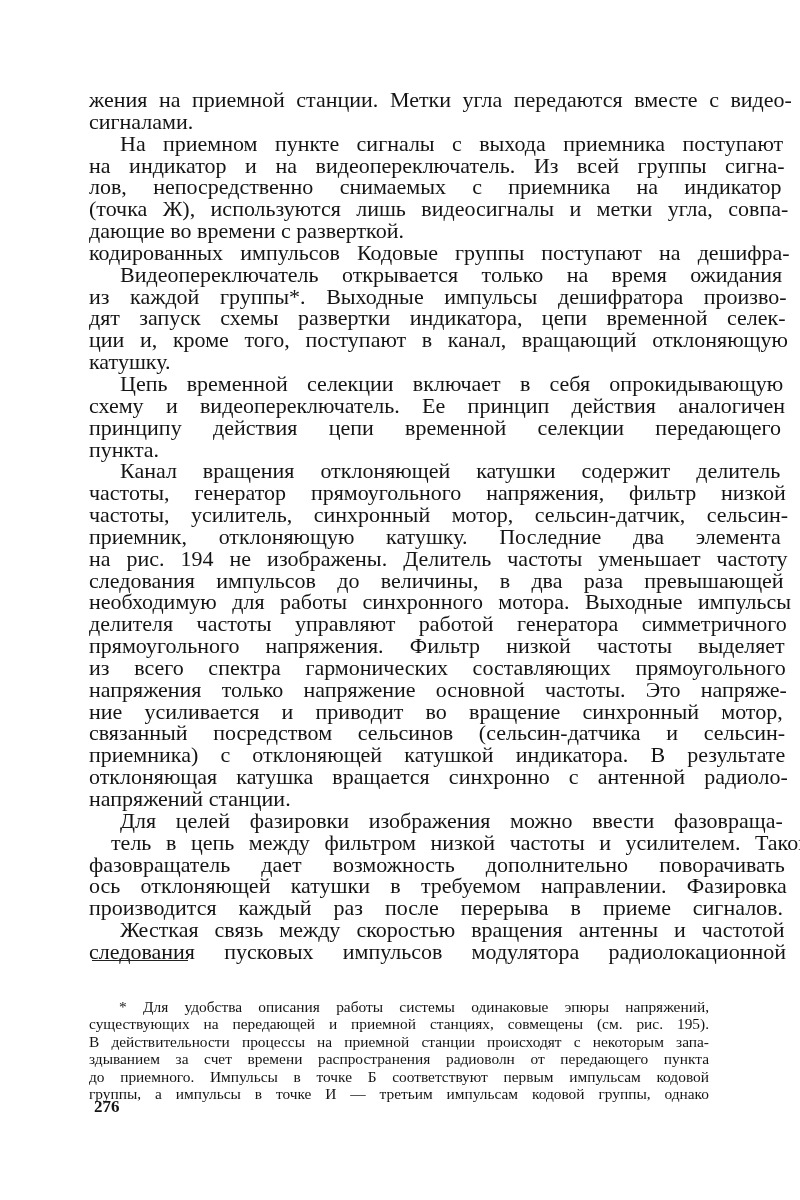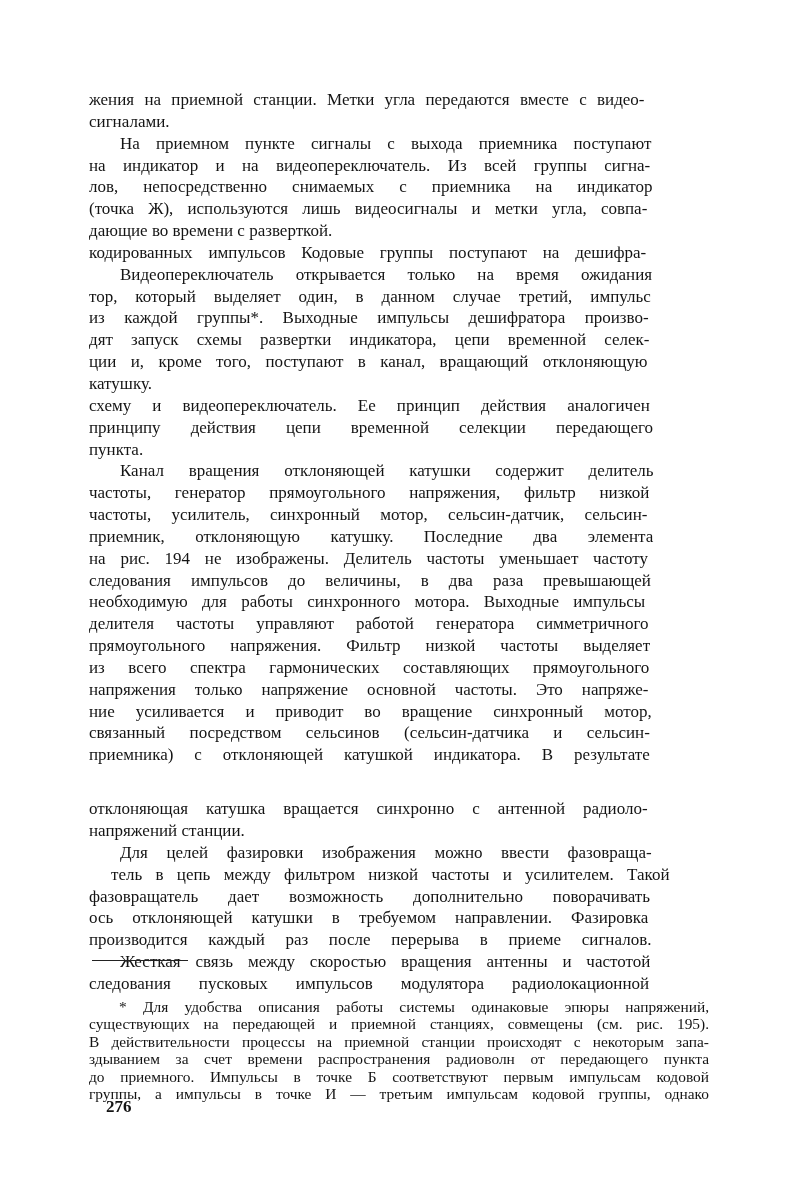--- a/index.html
+++ b/index.html
@@ -1,27 +1,27 @@
 <!DOCTYPE html>
 <html><head>
 <meta charset="utf-8">
 <style>
   html, body { margin: 0; padding: 0; background: #ffffff; }
   body { width: 800px; height: 1200px; position: relative; overflow: hidden; }
   .page { position: absolute; left: 0; top: 0; width: 800px; height: 1200px; background: #ffffff; color: #141414; }
-  .body-text { position: absolute; left: 89px; top: 89px; width: 620px; font-family: "Liberation Serif", "DejaVu Serif", serif; font-size: 17px; line-height: 21.85px; }
+  .body-text { position: absolute; left: 89px; top: 89px; width: 620px; font-family: "Liberation Serif", "DejaVu Serif", serif; font-size: 22px; line-height: 21.85px; }
   .line { display: block; white-space: nowrap; height: 21.85px; text-align: justify; text-align-last: justify; overflow: visible; }
   .line.last { text-align-last: left; }
   .line.indent { padding-left: 31px; }
   .footnote-rule { position: absolute; left: 92px; top: 960px; width: 96px; height: 0; border-top: 1.4px solid #222; }
   .footnote { position: absolute; left: 89px; top: 966px; width: 620px; font-family: "Liberation Serif", "DejaVu Serif", serif; font-size: 15.4px; line-height: 17.4px; }
   .fline { display: block; white-space: nowrap; height: 17.4px; text-align: justify; text-align-last: justify; }
   .fline.last { text-align-last: left; }
   .fline.indent { padding-left: 30px; }
-  .page-number { position: absolute; left: 106px; top: 1097px; font-family: "Liberation Serif", "DejaVu Serif", serif; font-size: 17px; font-weight: bold; color: #141414; }
+  .page-number { position: absolute; left: 94px; top: 1097px; font-family: "Liberation Serif", "DejaVu Serif", serif; font-size: 17px; font-weight: bold; color: #141414; }
   .para { display: block; }
 </style>
 </head>
 <body>
 
 <div class="page">
 
   <div class="body-text">
 
     <div class="para">
@@ -33,49 +33,49 @@
       <span class="line indent" style="text-align-last: left; word-spacing: 11.8683px;">На приемном пункте сигналы с выхода приемника поступают</span>
       <span class="line" style="text-align-last: left; word-spacing: 13.0723px;">на индикатор и на видеопереключатель. Из всей группы сигна-</span>
       <span class="line" style="text-align-last: left; word-spacing: 20.7656px;">лов, непосредственно снимаемых с приемника на индикатор</span>
       <span class="line" style="text-align-last: left; word-spacing: 9.89258px;">(точка Ж), используются лишь видеосигналы и метки угла, совпа-</span>
       <span class="line last">дающие во времени с разверткой.</span>
     </div>
 
     <div class="para">
       <span class="line" style="text-align-last: left; word-spacing: 11.5885px;">кодированных импульсов Кодовые группы поступают на дешифра-</span>
       <span class="line indent" style="text-align-last: left; word-spacing: 17.9px;">Видеопереключатель открывается только на время ожидания</span>
-      <span class="line" style="text-align-last: left; word-spacing: 13.666px;">тор, который выделяет один, в данном случае третий, импульс</span>
       <span class="line" style="text-align-last: left; word-spacing: 15.1172px;">из каждой группы*. Выходные импульсы дешифратора произво-</span>
       <span class="line" style="text-align-last: left; word-spacing: 13.9464px;">дят запуск схемы развертки индикатора, цепи временной селек-</span>
       <span class="line" style="text-align-last: left; word-spacing: 10.1523px;">ции и, кроме того, поступают в канал, вращающий отклоняющую</span>
       <span class="line last">катушку.</span>
     </div>
 
     <div class="para">
+      <span class="line indent" style="text-align-last: left; word-spacing: 13.7318px;">Цепь временной селекции включает в себя опрокидывающую</span>
       <span class="line" style="text-align-last: left; word-spacing: 16.7943px;">схему и видеопереключатель. Ее принцип действия аналогичен</span>
       <span class="line" style="text-align-last: left; word-spacing: 25.8094px;">принципу действия цепи временной селекции передающего</span>
       <span class="line last">пункта.</span>
     </div>
 
     <div class="para">
       <span class="line indent" style="text-align-last: left; word-spacing: 20.5125px;">Канал вращения отклоняющей катушки содержит делитель</span>
       <span class="line" style="text-align-last: left; word-spacing: 19.4px;">частоты, генератор прямоугольного напряжения, фильтр низкой</span>
       <span class="line" style="text-align-last: left; word-spacing: 16.025px;">частоты, усилитель, синхронный мотор, сельсин-датчик, сельсин-</span>
       <span class="line" style="text-align-last: left; word-spacing: 26.1844px;">приемник, отклоняющую катушку. Последние два элемента</span>
       <span class="line" style="text-align-last: left; word-spacing: 10.498px;">на рис. 194 не изображены. Делитель частоты уменьшает частоту</span>
       <span class="line" style="text-align-last: left; word-spacing: 15.8125px;">следования импульсов до величины, в два раза превышающей</span>
       <span class="line" style="text-align-last: left; word-spacing: 9.98177px;">необходимую для работы синхронного мотора. Выходные импульсы</span>
       <span class="line" style="text-align-last: left; word-spacing: 17.875px;">делителя частоты управляют работой генератора симметричного</span>
       <span class="line" style="text-align-last: left; word-spacing: 20.6781px;">прямоугольного напряжения. Фильтр низкой частоты выделяет</span>
       <span class="line" style="text-align-last: left; word-spacing: 19.1875px;">из всего спектра гармонических составляющих прямоугольного</span>
       <span class="line" style="text-align-last: left; word-spacing: 14.6979px;">напряжения только напряжение основной частоты. Это напряже-</span>
       <span class="line" style="text-align-last: left; word-spacing: 16.7701px;">ние усиливается и приводит во вращение синхронный мотор,</span>
       <span class="line" style="text-align-last: left; word-spacing: 20.1469px;">связанный посредством сельсинов (сельсин-датчика и сельсин-</span>
       <span class="line" style="text-align-last: left; word-spacing: 16.6693px;">приемника) с отклоняющей катушкой индикатора. В результате</span>
-      <span class="line" style="text-align-last: left; word-spacing: 13.6354px; margin-top: 32px;">отклоняющая катушка вращается синхронно с антенной радиоло-</span>
+      <span class="line" style="text-align-last: left; word-spacing: 13.6354px;">отклоняющая катушка вращается синхронно с антенной радиоло-</span>
       <span class="line last">напряжений станции.</span>
     </div>
 
     <div class="para">
       <span class="line indent" style="text-align-last: left; word-spacing: 14.2422px;">Для целей фазировки изображения можно ввести фазовраща-</span>
       <span class="line" style="text-align-last: left; word-spacing: 9.04861px; margin-left: 22px;">тель в цепь между фильтром низкой частоты и усилителем. Такой</span>
       <span class="line" style="text-align-last: left; word-spacing: 25.5781px;">фазовращатель дает возможность дополнительно поворачивать</span>
       <span class="line" style="text-align-last: left; word-spacing: 14.7682px;">ось отклоняющей катушки в требуемом направлении. Фазировка</span>
       <span class="line" style="text-align-last: left; word-spacing: 16.4397px;">производится каждый раз после перерыва в приеме сигналов.</span>
     </div>

